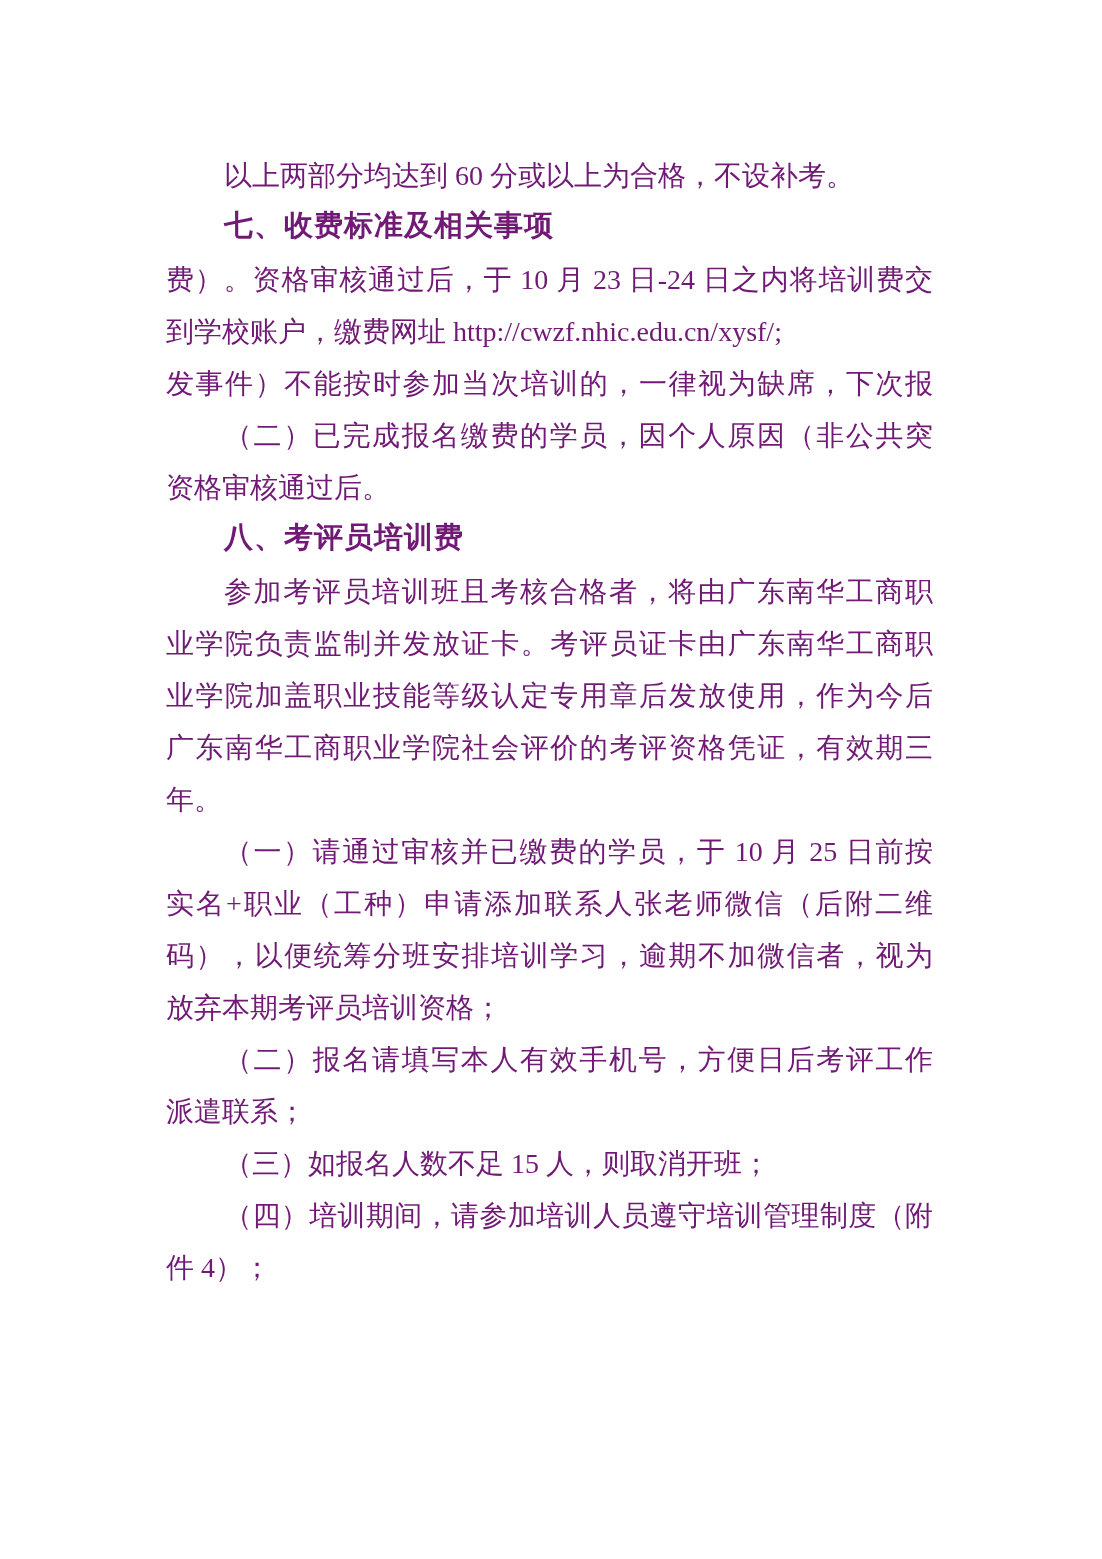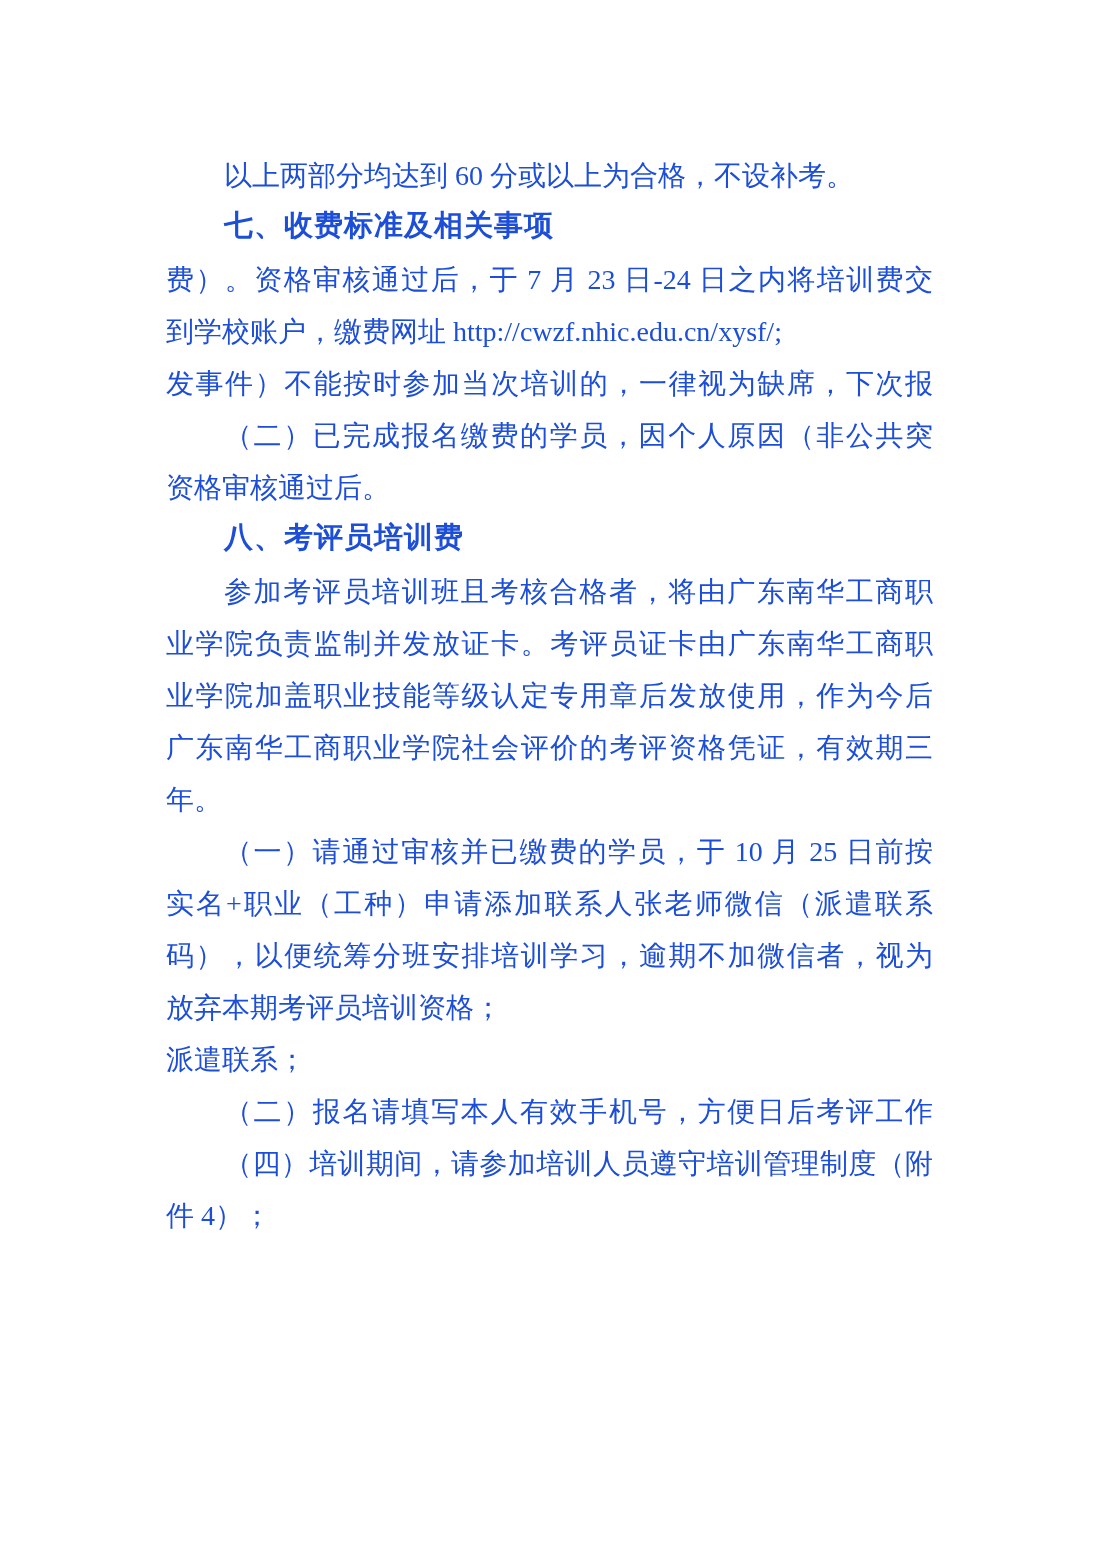--- a/index.html
+++ b/index.html
@@ -16,21 +16,21 @@
   .doc-content {
     position: absolute;
     left: 166px;
     top: 150px;
     width: 767px;
   }
   .line {
     height: 52px;
     line-height: 52px;
     font-size: 28px;
-    color: #1d4ed8;
+    color: #701a75;
     font-family: "Liberation Serif", "DejaVu Serif", serif;
     white-space: nowrap;
     overflow: visible;
   }
   .line.justify {
     white-space: normal;
     text-align: justify;
     text-align-last: justify;
   }
   .line.indent {
@@ -42,32 +42,33 @@
     font-size: 29px;
     letter-spacing: 1px;
   }
 </style>
 </head>
 <body style="background: rgb(255, 255, 255); color: rgb(0, 0, 0);">
 
 <main class="doc-content">
     <div class="line indent">以上两部分均达到 60 分或以上为合格，不设补考。</div>
     <div class="line heading indent">七、收费标准及相关事项</div>
-    <div class="line justify">费）。资格审核通过后，于 7 月 23 日-24 日之内将培训费交</div>
+    <div class="line justify">费）。资格审核通过后，于 10 月 23 日-24 日之内将培训费交</div>
     <div class="line">到学校账户，缴费网址 http://cwzf.nhic.edu.cn/xysf/;</div>
     <div class="line justify">发事件）不能按时参加当次培训的，一律视为缺席，下次报</div>
     <div class="line indent justify">（二）已完成报名缴费的学员，因个人原因（非公共突</div>
     <div class="line">资格审核通过后。</div>
     <div class="line heading indent">八、考评员培训费</div>
     <div class="line indent justify">参加考评员培训班且考核合格者，将由广东南华工商职</div>
     <div class="line justify">业学院负责监制并发放证卡。考评员证卡由广东南华工商职</div>
     <div class="line justify">业学院加盖职业技能等级认定专用章后发放使用，作为今后</div>
     <div class="line justify">广东南华工商职业学院社会评价的考评资格凭证，有效期三</div>
     <div class="line">年。</div>
     <div class="line indent justify">（一）请通过审核并已缴费的学员，于 10 月 25 日前按</div>
-    <div class="line justify">实名+职业（工种）申请添加联系人张老师微信（派遣联系</div>
+    <div class="line justify">实名+职业（工种）申请添加联系人张老师微信（后附二维</div>
     <div class="line justify">码），以便统筹分班安排培训学习，逾期不加微信者，视为</div>
     <div class="line">放弃本期考评员培训资格；</div>
+    <div class="line indent justify">（二）报名请填写本人有效手机号，方便日后考评工作</div>
     <div class="line">派遣联系；</div>
-    <div class="line indent justify">（二）报名请填写本人有效手机号，方便日后考评工作</div>
+    <div class="line indent">（三）如报名人数不足 15 人，则取消开班；</div>
     <div class="line indent justify">（四）培训期间，请参加培训人员遵守培训管理制度（附</div>
     <div class="line">件 4）；</div>
   </main>
 
 </body></html>

